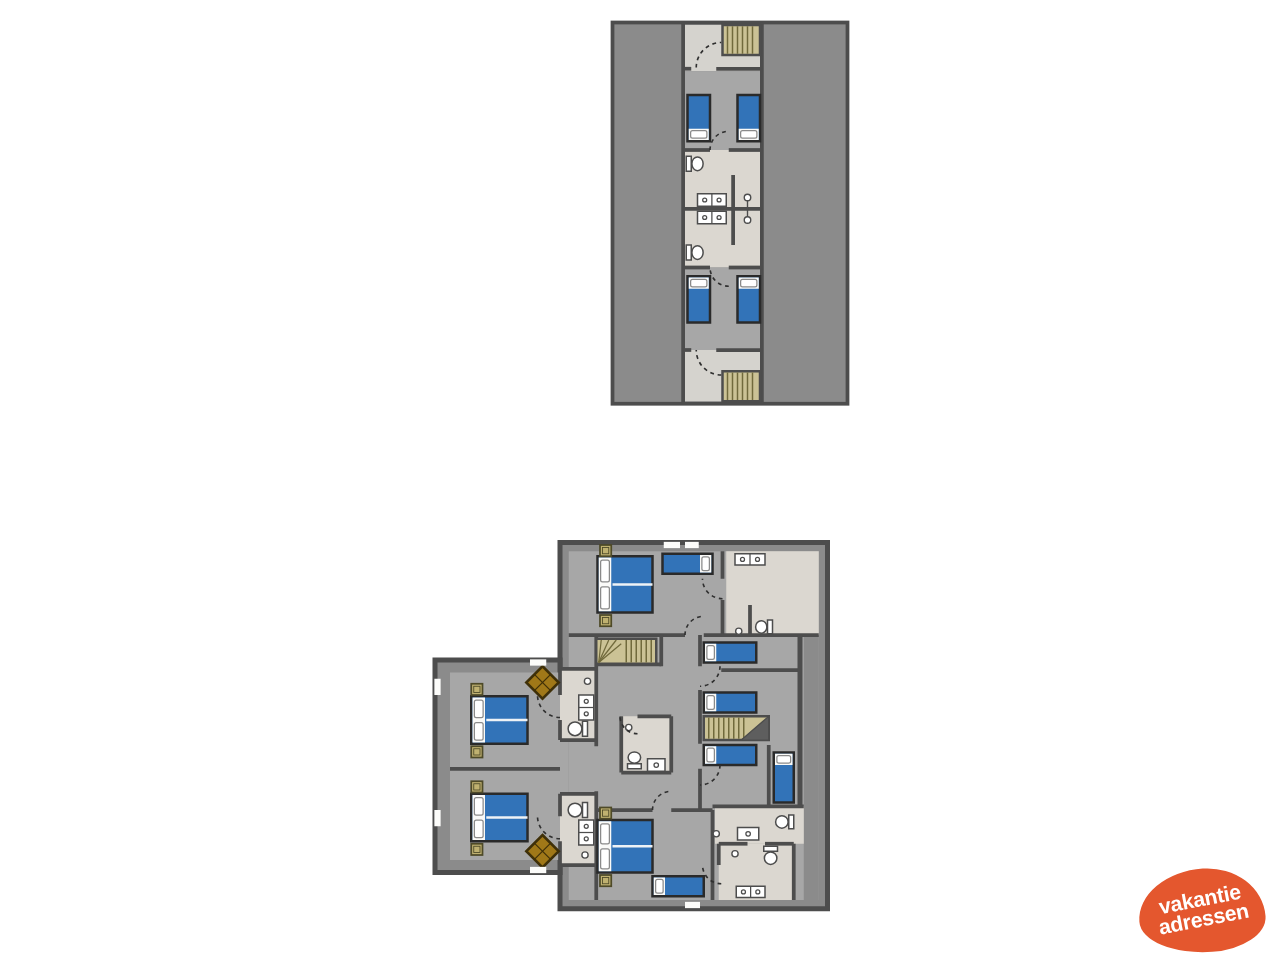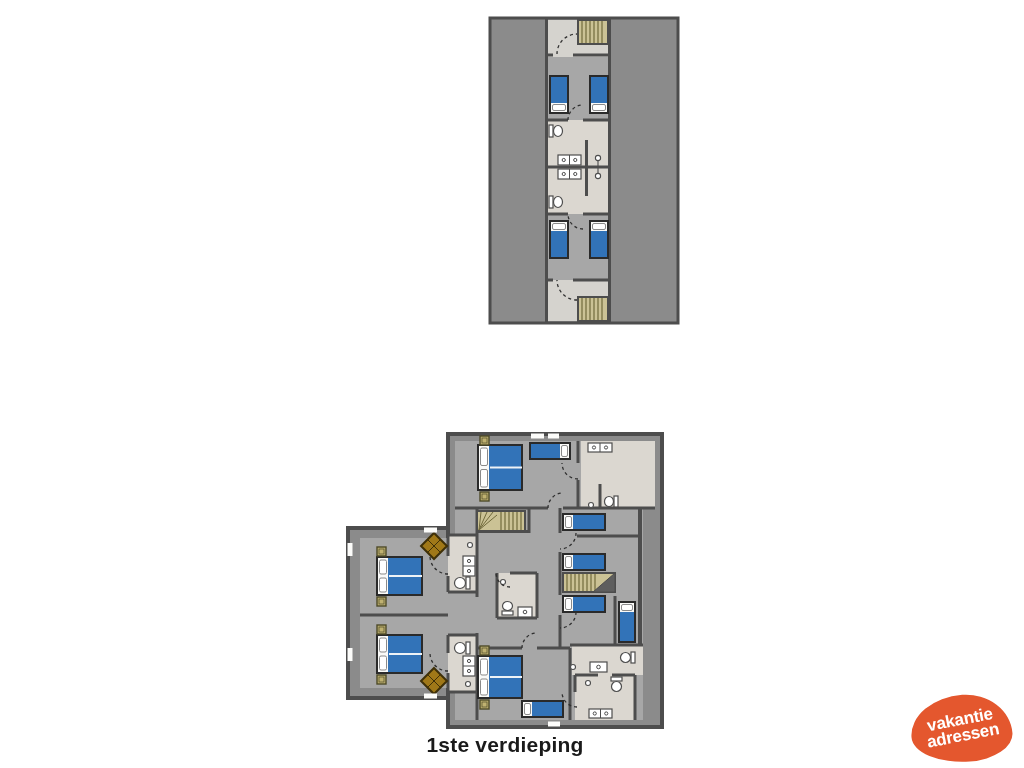--- a/index.html
+++ b/index.html
@@ -536,20 +536,19 @@
           <path d="M 448 671 A 18 18 0 0 1 430 653" fill="none" stroke="#2f2f2f" stroke-width="1.3" stroke-dasharray="3 3"></path>
         </g>
         <g>
           <path d="M 522 648 A 15 15 0 0 1 537 633" fill="none" stroke="#2f2f2f" stroke-width="1.3" stroke-dasharray="3 3"></path>
         </g>
         <g>
           <path d="M 577 707 A 15 15 0 0 1 562 692" fill="none" stroke="#2f2f2f" stroke-width="1.3" stroke-dasharray="3 3"></path>
         </g>
       </g>
     </svg>
-  <div class="caption">1ste verdieping</div>
   <div class="logo" id="logo" style="background: rgb(228, 87, 46);">
     <div class="logo-text" id="logo-text" style="color: rgb(255, 255, 255);">
       <span>vakantie</span>
       <span>adressen</span>
     </div>
   </div>
 </div>
 
 </body></html>

